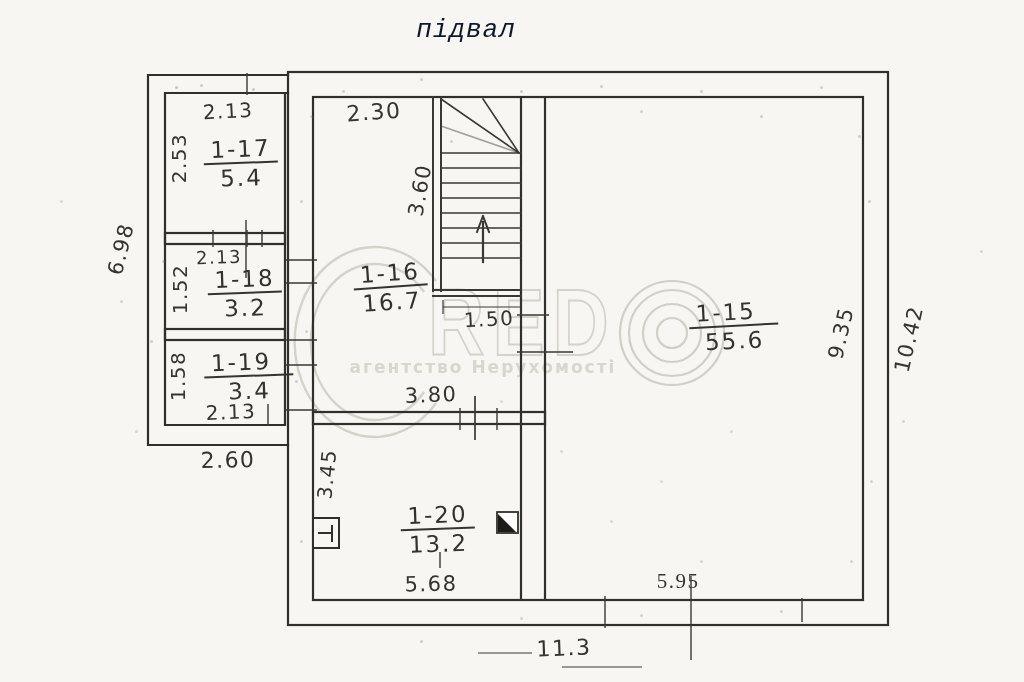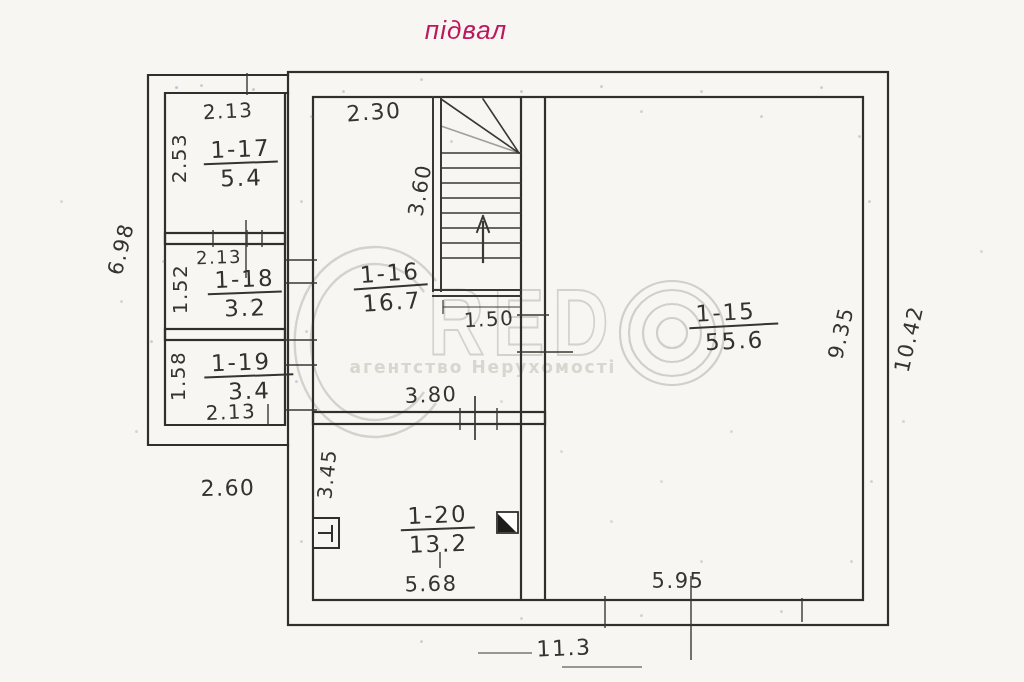--- a/index.html
+++ b/index.html
@@ -6,21 +6,21 @@
   .page{
     position:relative;width:1024px;height:682px;overflow:hidden;
     background:#f8f6f2;
     font-family:"DejaVu Sans",sans-serif;
     --ink:#312f2b; --paper:#f8f6f2; --wm:#d5d1cb;
     color:var(--ink);
   }
   svg.plan{position:absolute;left:0;top:0;}
   .t-title{
     position:absolute;transform:translate(-50%,-50%);
-    font-family:Liberation Sans, sans-serif;font-style:italic;font-size:26px;color:#be185d;
+    font-family:Liberation Mono, monospace;font-style:italic;font-size:26px;color:#0f172a;
     letter-spacing:1px;white-space:nowrap;
   }
   .dim{
     position:absolute;font-size:20px;letter-spacing:1.5px;white-space:nowrap;
     color:#36342f;
   }
   .dim.small{font-size:18px;}
   .room-label{position:absolute;text-align:center;color:#34322d;}
   .room-number{font-size:23px;line-height:1.15;border-bottom:2px solid #36342f;padding:0 7px 0 7px;letter-spacing:2px;}
   .room-number.wide{padding-right:22px;}
@@ -146,30 +146,30 @@
 
   <div class="t-title" style="left:466px;top:30px;">підвал</div>
 
   <div class="dim" style="left:228px;top:111px;transform:translate(-50%,-50%) rotate(-3deg);">2.13</div>
   <div class="dim" style="left:179px;top:158px;transform:translate(-50%,-50%) rotate(-90deg);">2.53</div>
   <div class="dim small" style="left:219px;top:257px;transform:translate(-50%,-50%) rotate(-2deg);">2.13</div>
   <div class="dim" style="left:180px;top:289px;transform:translate(-50%,-50%) rotate(-90deg);">1.52</div>
   <div class="dim" style="left:178px;top:376px;transform:translate(-50%,-50%) rotate(-90deg);">1.58</div>
   <div class="dim" style="left:231px;top:412px;transform:translate(-50%,-50%) rotate(-2deg);">2.13</div>
   <div class="dim" style="left:121px;top:249px;transform:translate(-50%,-50%) rotate(-76deg);font-size:21px;">6.98</div>
-  <div class="dim" style="left:228px;top:488px;transform:translate(-50%,-50%) rotate(-1deg);font-size:22px;">2.60</div>
+  <div class="dim" style="left:228px;top:460px;transform:translate(-50%,-50%) rotate(-1deg);font-size:22px;">2.60</div>
   <div class="dim" style="left:374px;top:112px;transform:translate(-50%,-50%) rotate(-4deg);font-size:22px;">2.30</div>
   <div class="dim" style="left:420px;top:190px;transform:translate(-50%,-50%) rotate(-80deg);font-size:21px;">3.60</div>
   <div class="dim" style="left:489px;top:319px;transform:translate(-50%,-50%) rotate(-3deg);">1.50</div>
   <div class="dim" style="left:431px;top:395px;transform:translate(-50%,-50%) rotate(-2deg);font-size:21px;">3.80</div>
   <div class="dim" style="left:327px;top:474px;transform:translate(-50%,-50%) rotate(-84deg);">3.45</div>
   <div class="dim" style="left:431px;top:584px;transform:translate(-50%,-50%) rotate(-1deg);font-size:21px;">5.68</div>
   <div class="dim" style="left:841px;top:333px;transform:translate(-50%,-50%) rotate(-77deg);font-size:21px;">9.35</div>
   <div class="dim" style="left:909px;top:339px;transform:translate(-50%,-50%) rotate(-77deg);font-size:21px;">10.42</div>
-  <div class="dim" style="left:678px;top:581px;transform:translate(-50%,-50%);font-size:21px;">5.95</div>
+  <div class="dim" style="left:678px;top:581px;transform:translate(-50%,-50%);font-size:21px;font-family:Liberation Serif, serif;">5.95</div>
   <div class="dim" style="left:564px;top:648px;transform:translate(-50%,-50%) rotate(-2deg);font-size:22px;">11.3</div>
 
   <div class="room-label" style="left:241px;top:165px;transform:translate(-50%,-50%) rotate(-2deg);">
     <div class="room-number">1-17</div>
     <div class="room-area">5.4</div>
   </div>
   <div class="room-label" style="left:245px;top:295px;transform:translate(-50%,-50%) rotate(-2deg);">
     <div class="room-number">1-18</div>
     <div class="room-area">3.2</div>
   </div>

